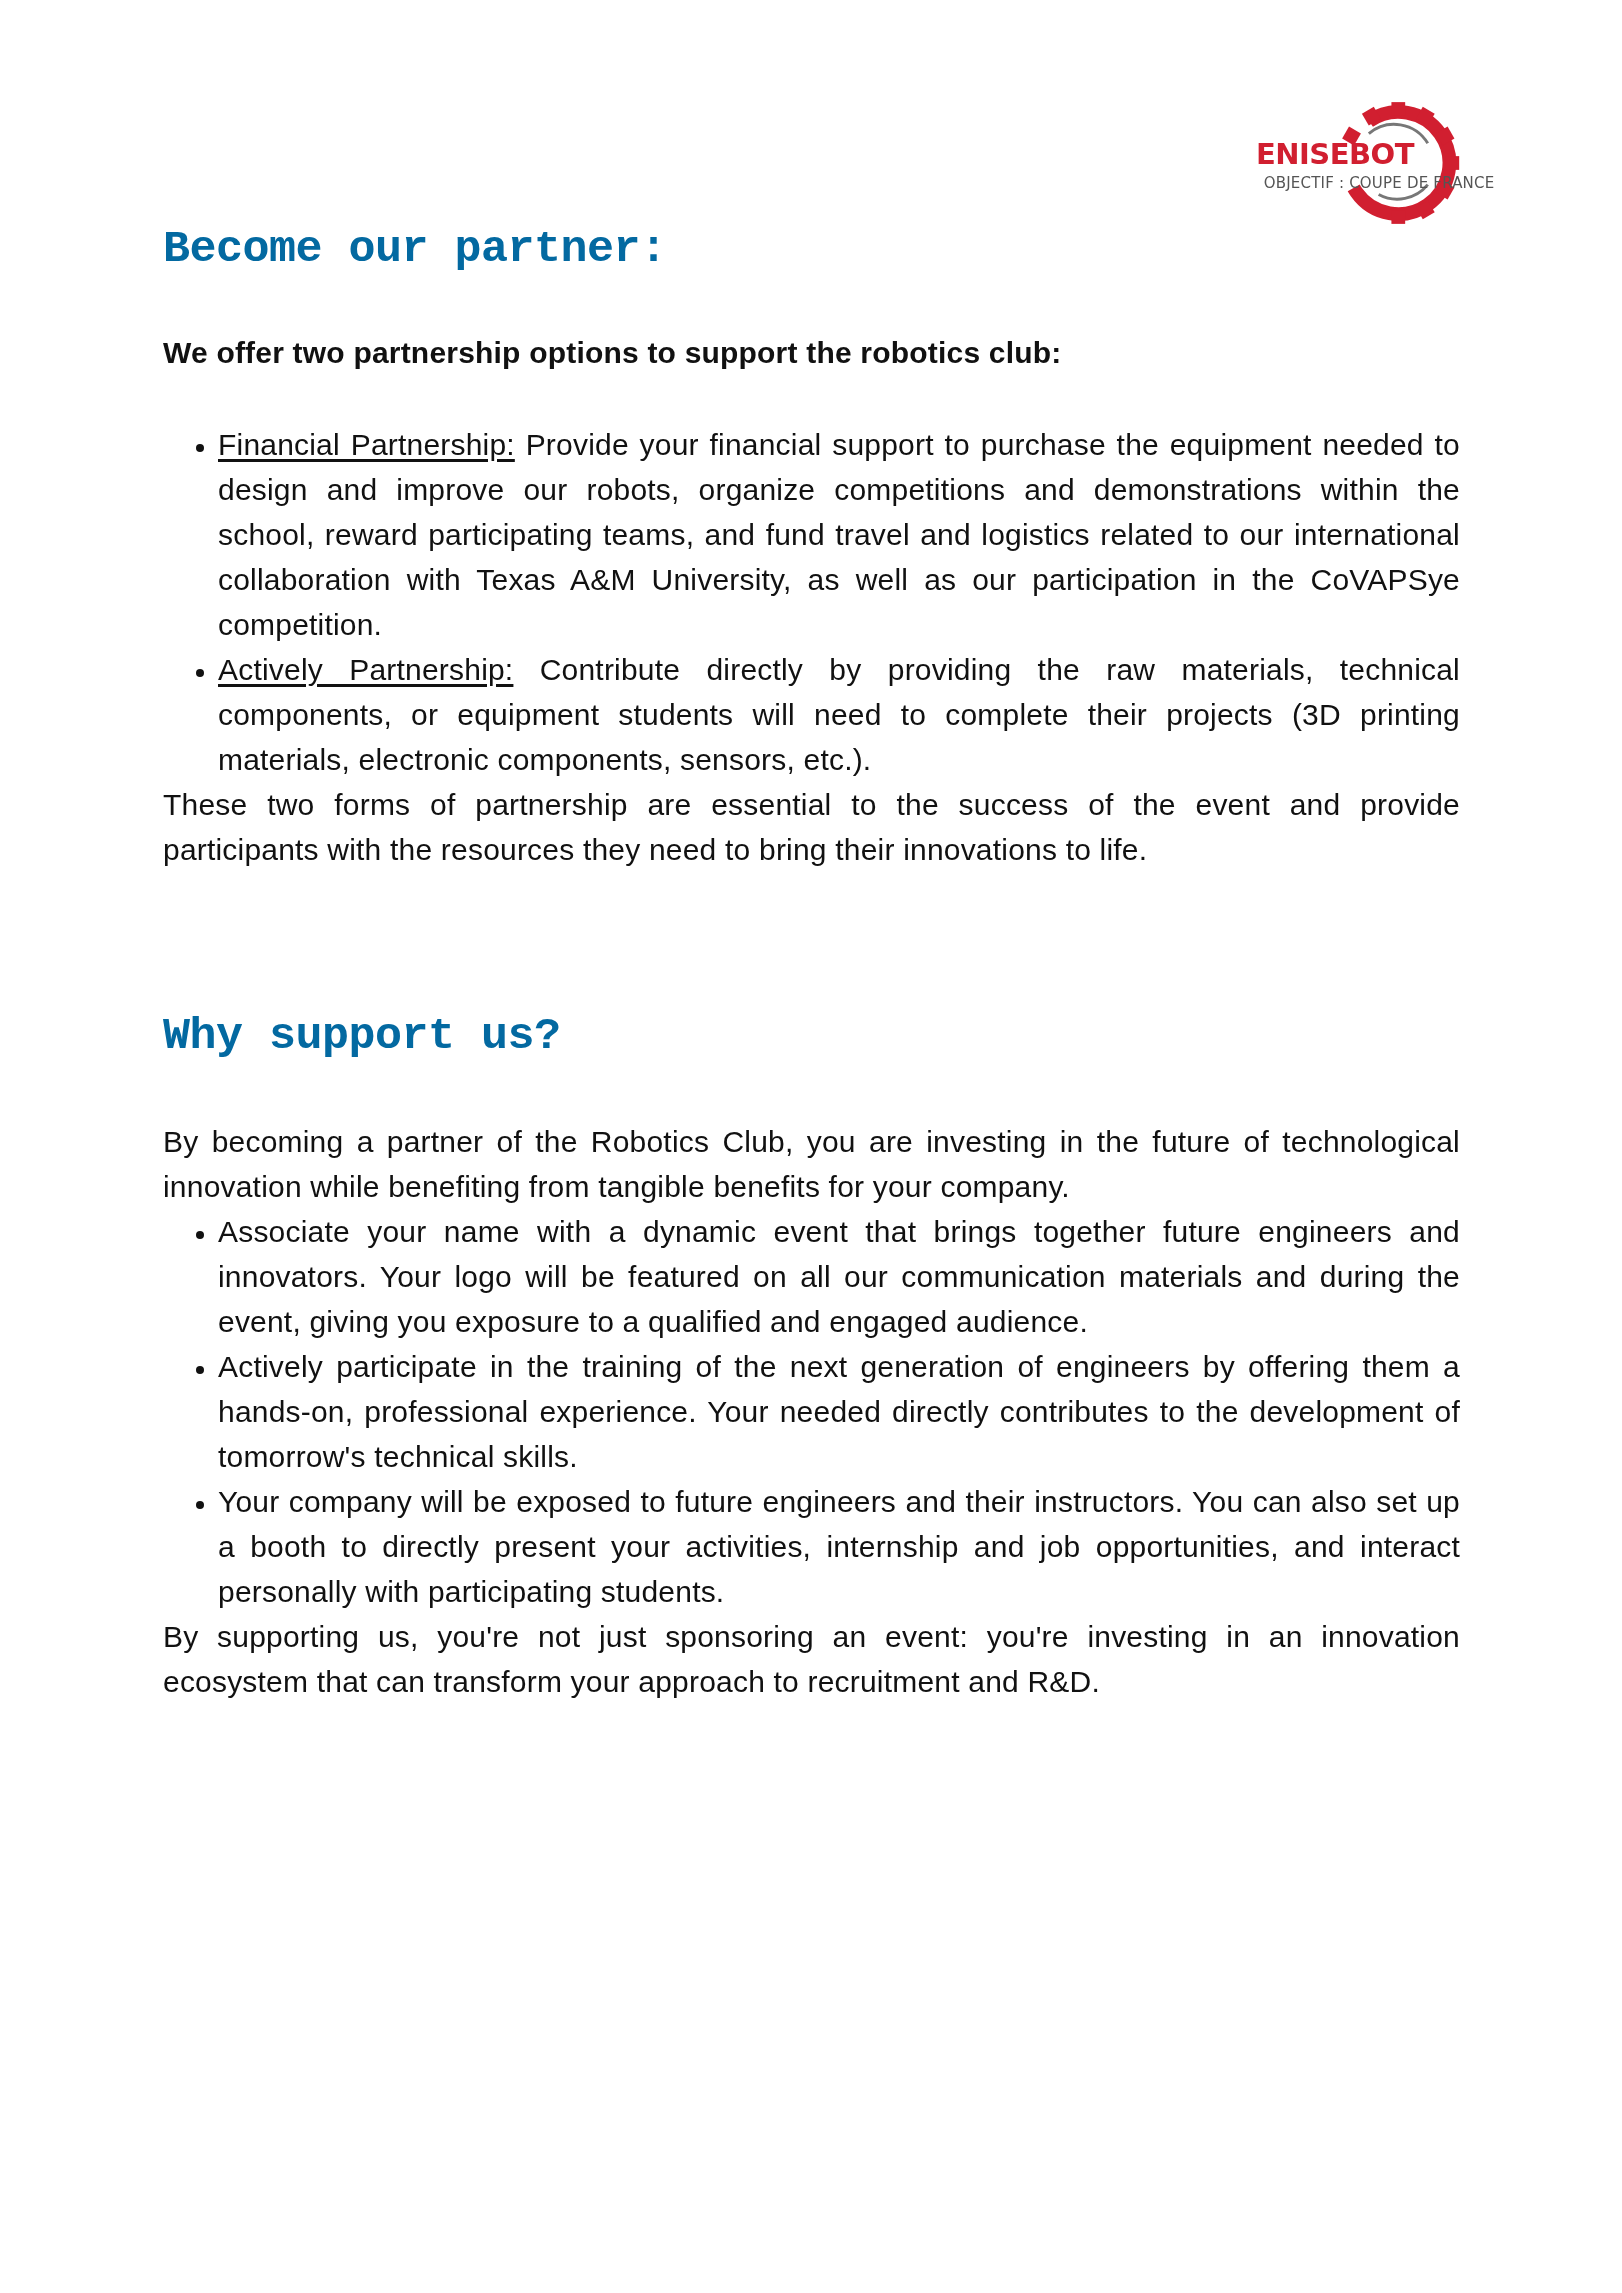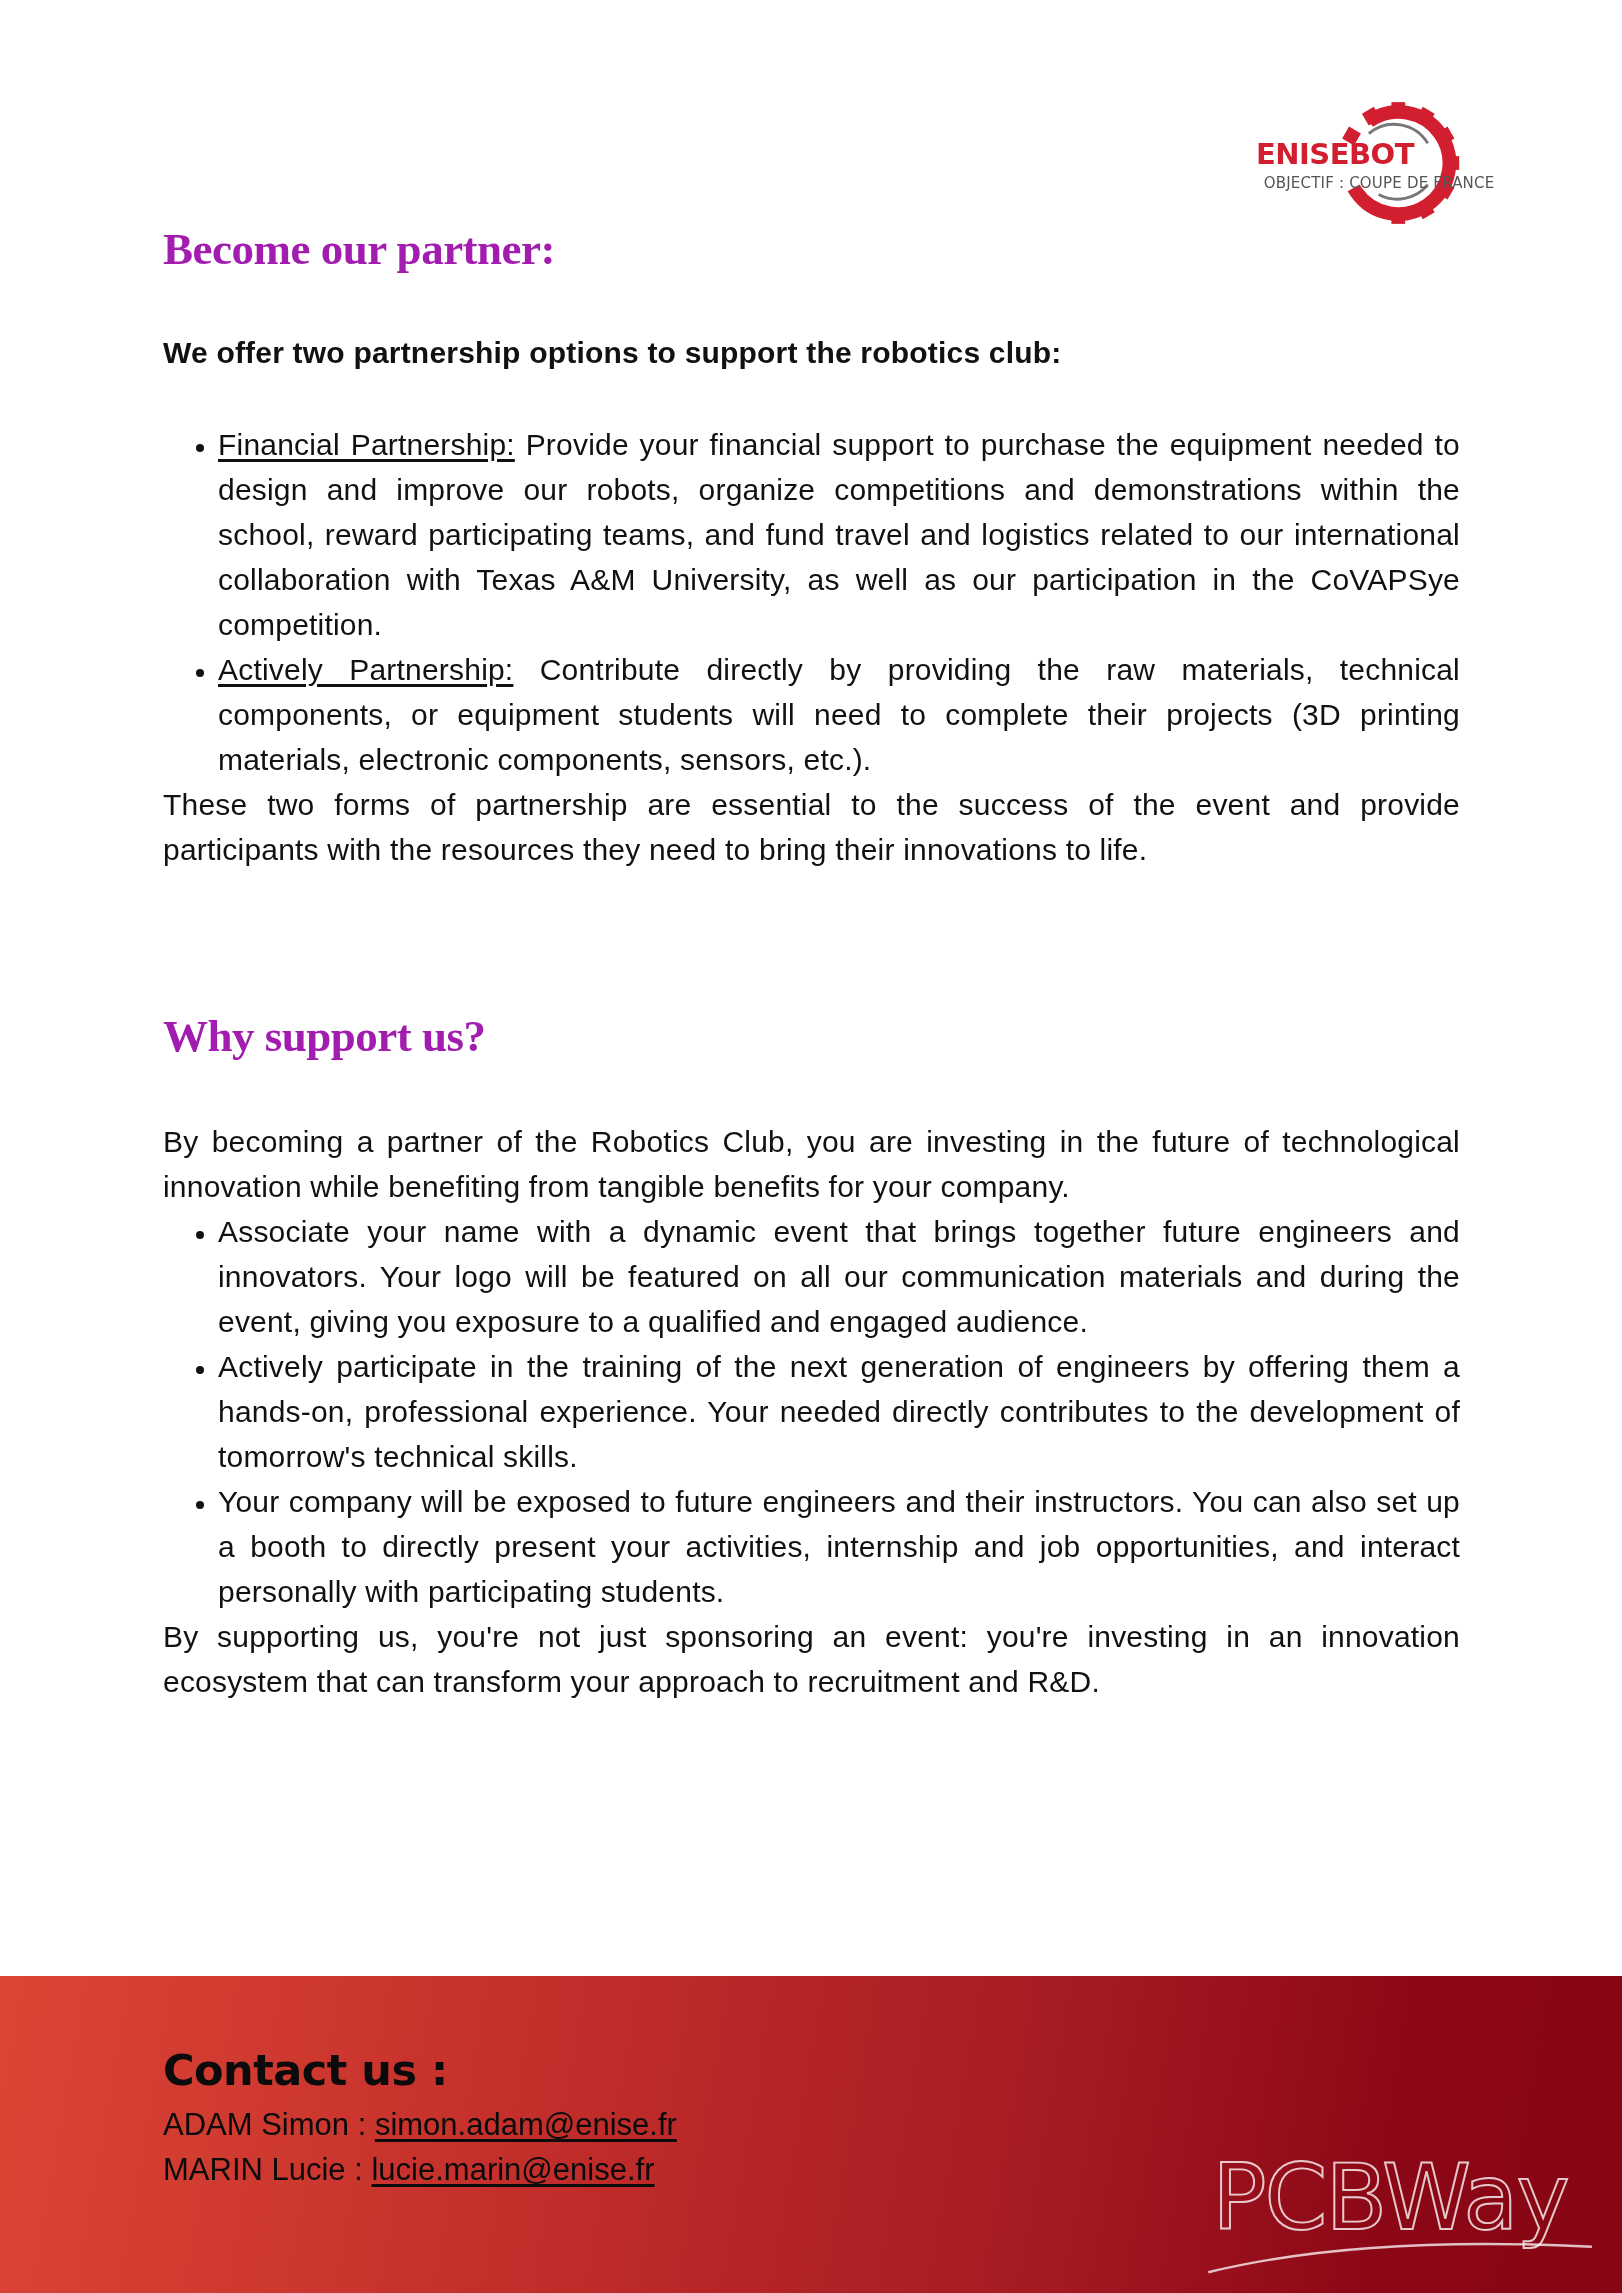--- a/index.html
+++ b/index.html
@@ -18,22 +18,22 @@
   }
   .logo-sub {
     position: absolute; left: 12.7px; top: 72px; font-family: "DejaVu Sans", sans-serif;
     font-size: 15px; color: #555; letter-spacing: 0.2px; white-space: nowrap;
   }
   .logo svg { position: absolute; left: 0; top: 0; }
 
   
   .content { position: absolute; left: 163px; width: 1297px; }
   h2 {
-    margin: 0; font-family: Liberation Serif, serif; font-weight: bold;
-    font-size: 45px; color: #a21caf; line-height: 55px; letter-spacing: -0.5px;
+    margin: 0; font-family: Liberation Mono, monospace; font-weight: bold;
+    font-size: 45px; color: #0369a1; line-height: 55px; letter-spacing: -0.5px;
   }
   p, li {
     font-size: 30px; line-height: 45px; margin: 0; text-align: justify;
     font-family: "Liberation Sans", sans-serif; letter-spacing: 0.2px;
   }
   ul { margin: 0; padding-left: 55px; }
   li { padding-left: 0; }
   li::marker { font-size: 25.5px; }
   .term { font-weight: normal; text-decoration: underline; text-underline-offset: 3.9px; }
 
@@ -105,27 +105,14 @@
   <div class="content" id="sec2-intro">
     <p>By becoming a partner of the Robotics Club, you are investing in the future of technological innovation while benefiting from tangible benefits for your company.</p>
     <ul>
       <li>Associate your name with a dynamic event that brings together future engineers and innovators. Your logo will be featured on all our communication materials and during the event, giving you exposure to a qualified and engaged audience.</li>
       <li>Actively participate in the training of the next generation of engineers by offering them a hands-on, professional experience. Your needed directly contributes to the development of tomorrow's technical skills.</li>
       <li>Your company will be exposed to future engineers and their instructors. You can also set up a booth to directly present your activities, internship and job opportunities, and interact personally with participating students.</li>
     </ul>
     <p>By supporting us, you're not just sponsoring an event: you're investing in an innovation ecosystem that can transform your approach to recruitment and R&amp;D.</p>
   </div>
 
-  <div class="footer">
-    <h3 class="contact-title">Contact us :</h3>
-    <div class="contact-line" id="contact-0">
-      <span>ADAM Simon : </span><a>simon.adam@enise.fr</a>
-    </div>
-    <div class="contact-line" id="contact-1">
-      <span>MARIN Lucie : </span><a>lucie.marin@enise.fr</a>
-    </div>
-    <svg class="pcbway" viewBox="0 0 410 140">
-      <text x="8" y="86" font-family="DejaVu Sans, sans-serif" font-size="92" font-weight="normal" fill="none" stroke="rgba(255,255,255,0.78)" stroke-width="2" letter-spacing="-2">PCBWay</text>
-      <path d="M 4 130 Q 160 92 396 104" fill="none" stroke="rgba(255,255,255,0.75)" stroke-width="2.5"></path>
-    </svg>
-  </div>
 </div>
 
 
 </body></html>

